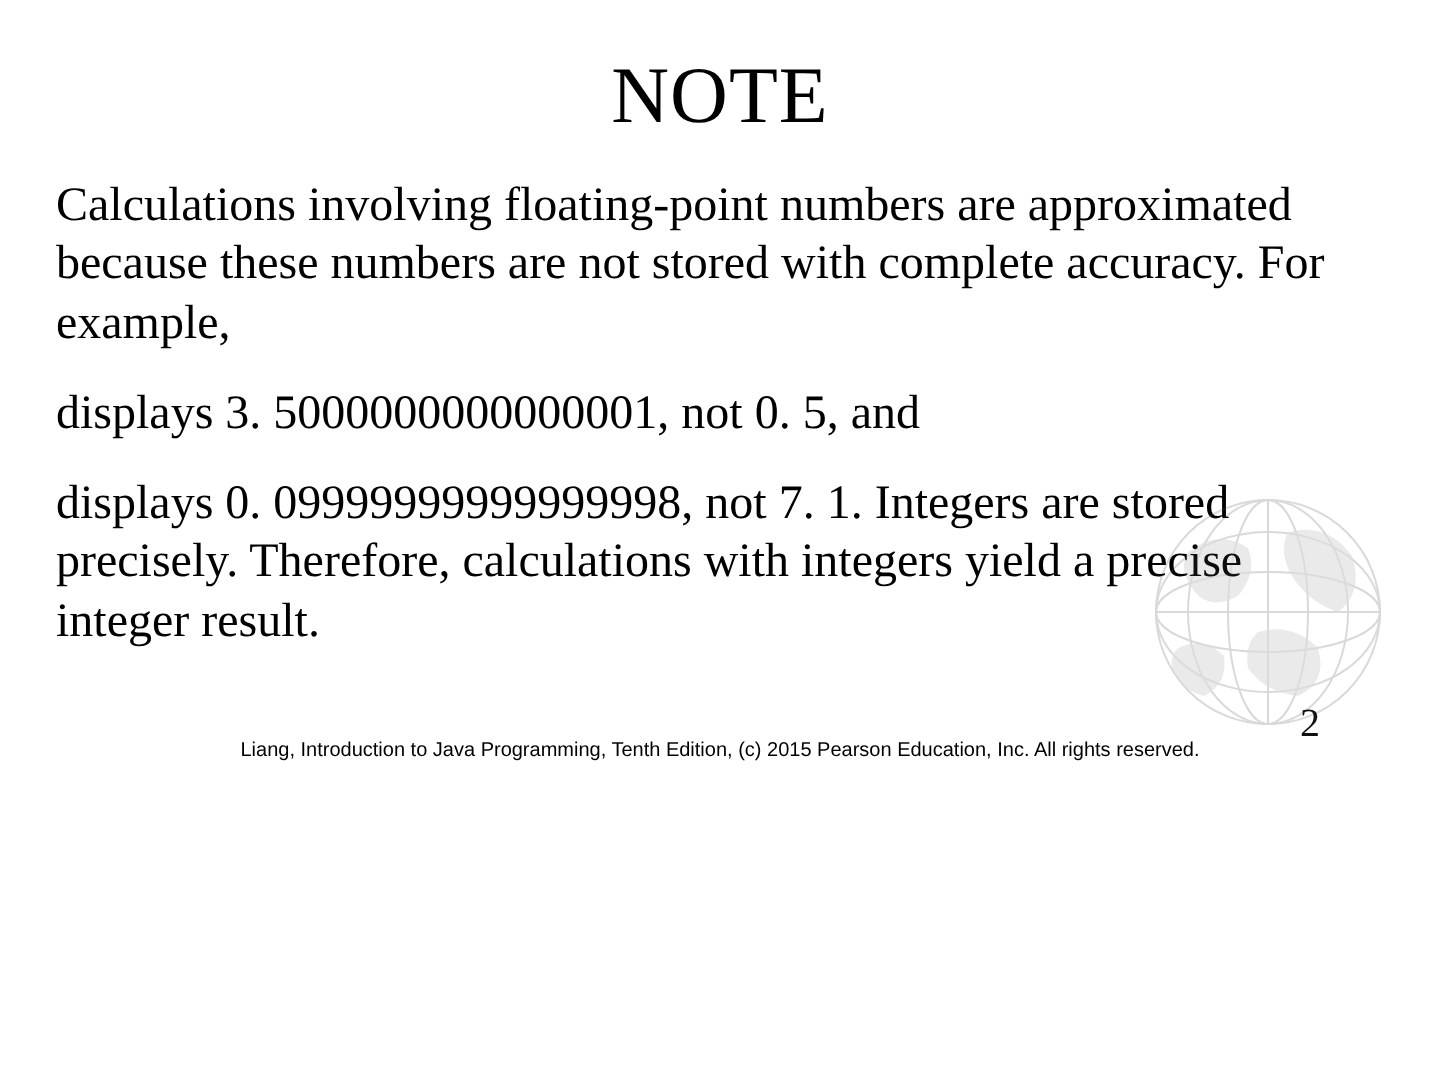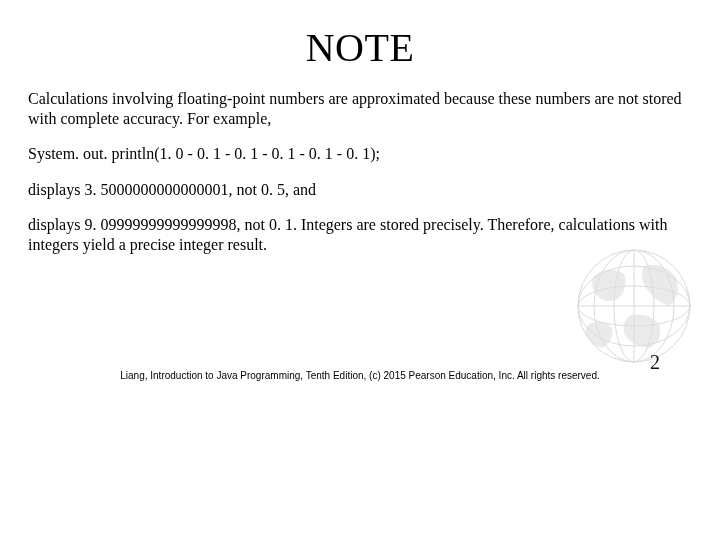--- a/index.html
+++ b/index.html
@@ -17,21 +17,21 @@
     padding: 24px 28px 0 28px;
   }
   .title {
     text-align: center;
     font-size: 40px;
     font-weight: 400;
     margin-bottom: 18px;
     letter-spacing: 0.5px;
   }
   .body-text {
-    font-size: 16px;
+    font-size: 24px;
     line-height: 1.22;
     margin-bottom: 16px;
   }
   .globe {
     position: absolute;
     right: 26px;
     bottom: 22px;
     width: 120px;
     height: 120px;
     opacity: 0.22;
@@ -63,23 +63,22 @@
   }
 </style>
 </head>
 <body>
 
 <div class="slide">
 
   <h1 class="title">NOTE</h1>
 
   <p class="body-text">Calculations involving floating-point numbers are approximated because these numbers are not stored with complete accuracy. For example,</p>
-  <p class="body-text">System. out. println(1. 0 - 0. 1 - 0. 1 - 0. 1 - 0. 1 - 0. 1);</p>
   <p class="body-text">displays 3. 5000000000000001, not 0. 5, and</p>
-  <p class="body-text">displays 9. 09999999999999998, not 0. 1. Integers are stored precisely. Therefore, calculations with integers yield a precise integer result.</p>
+  <p class="body-text">displays 0. 09999999999999998, not 7. 1. Integers are stored precisely. Therefore, calculations with integers yield a precise integer result.</p>
 
   <div class="globe">
     <svg viewBox="0 0 120 120" width="120" height="120">
       <defs>
         <clipPath id="circ">
             <circle cx="60" cy="60" r="56"></circle>
           </clipPath>
       </defs>
       <g stroke="#555" stroke-width="1" fill="none">
         <circle cx="60" cy="60" r="56"></circle>

